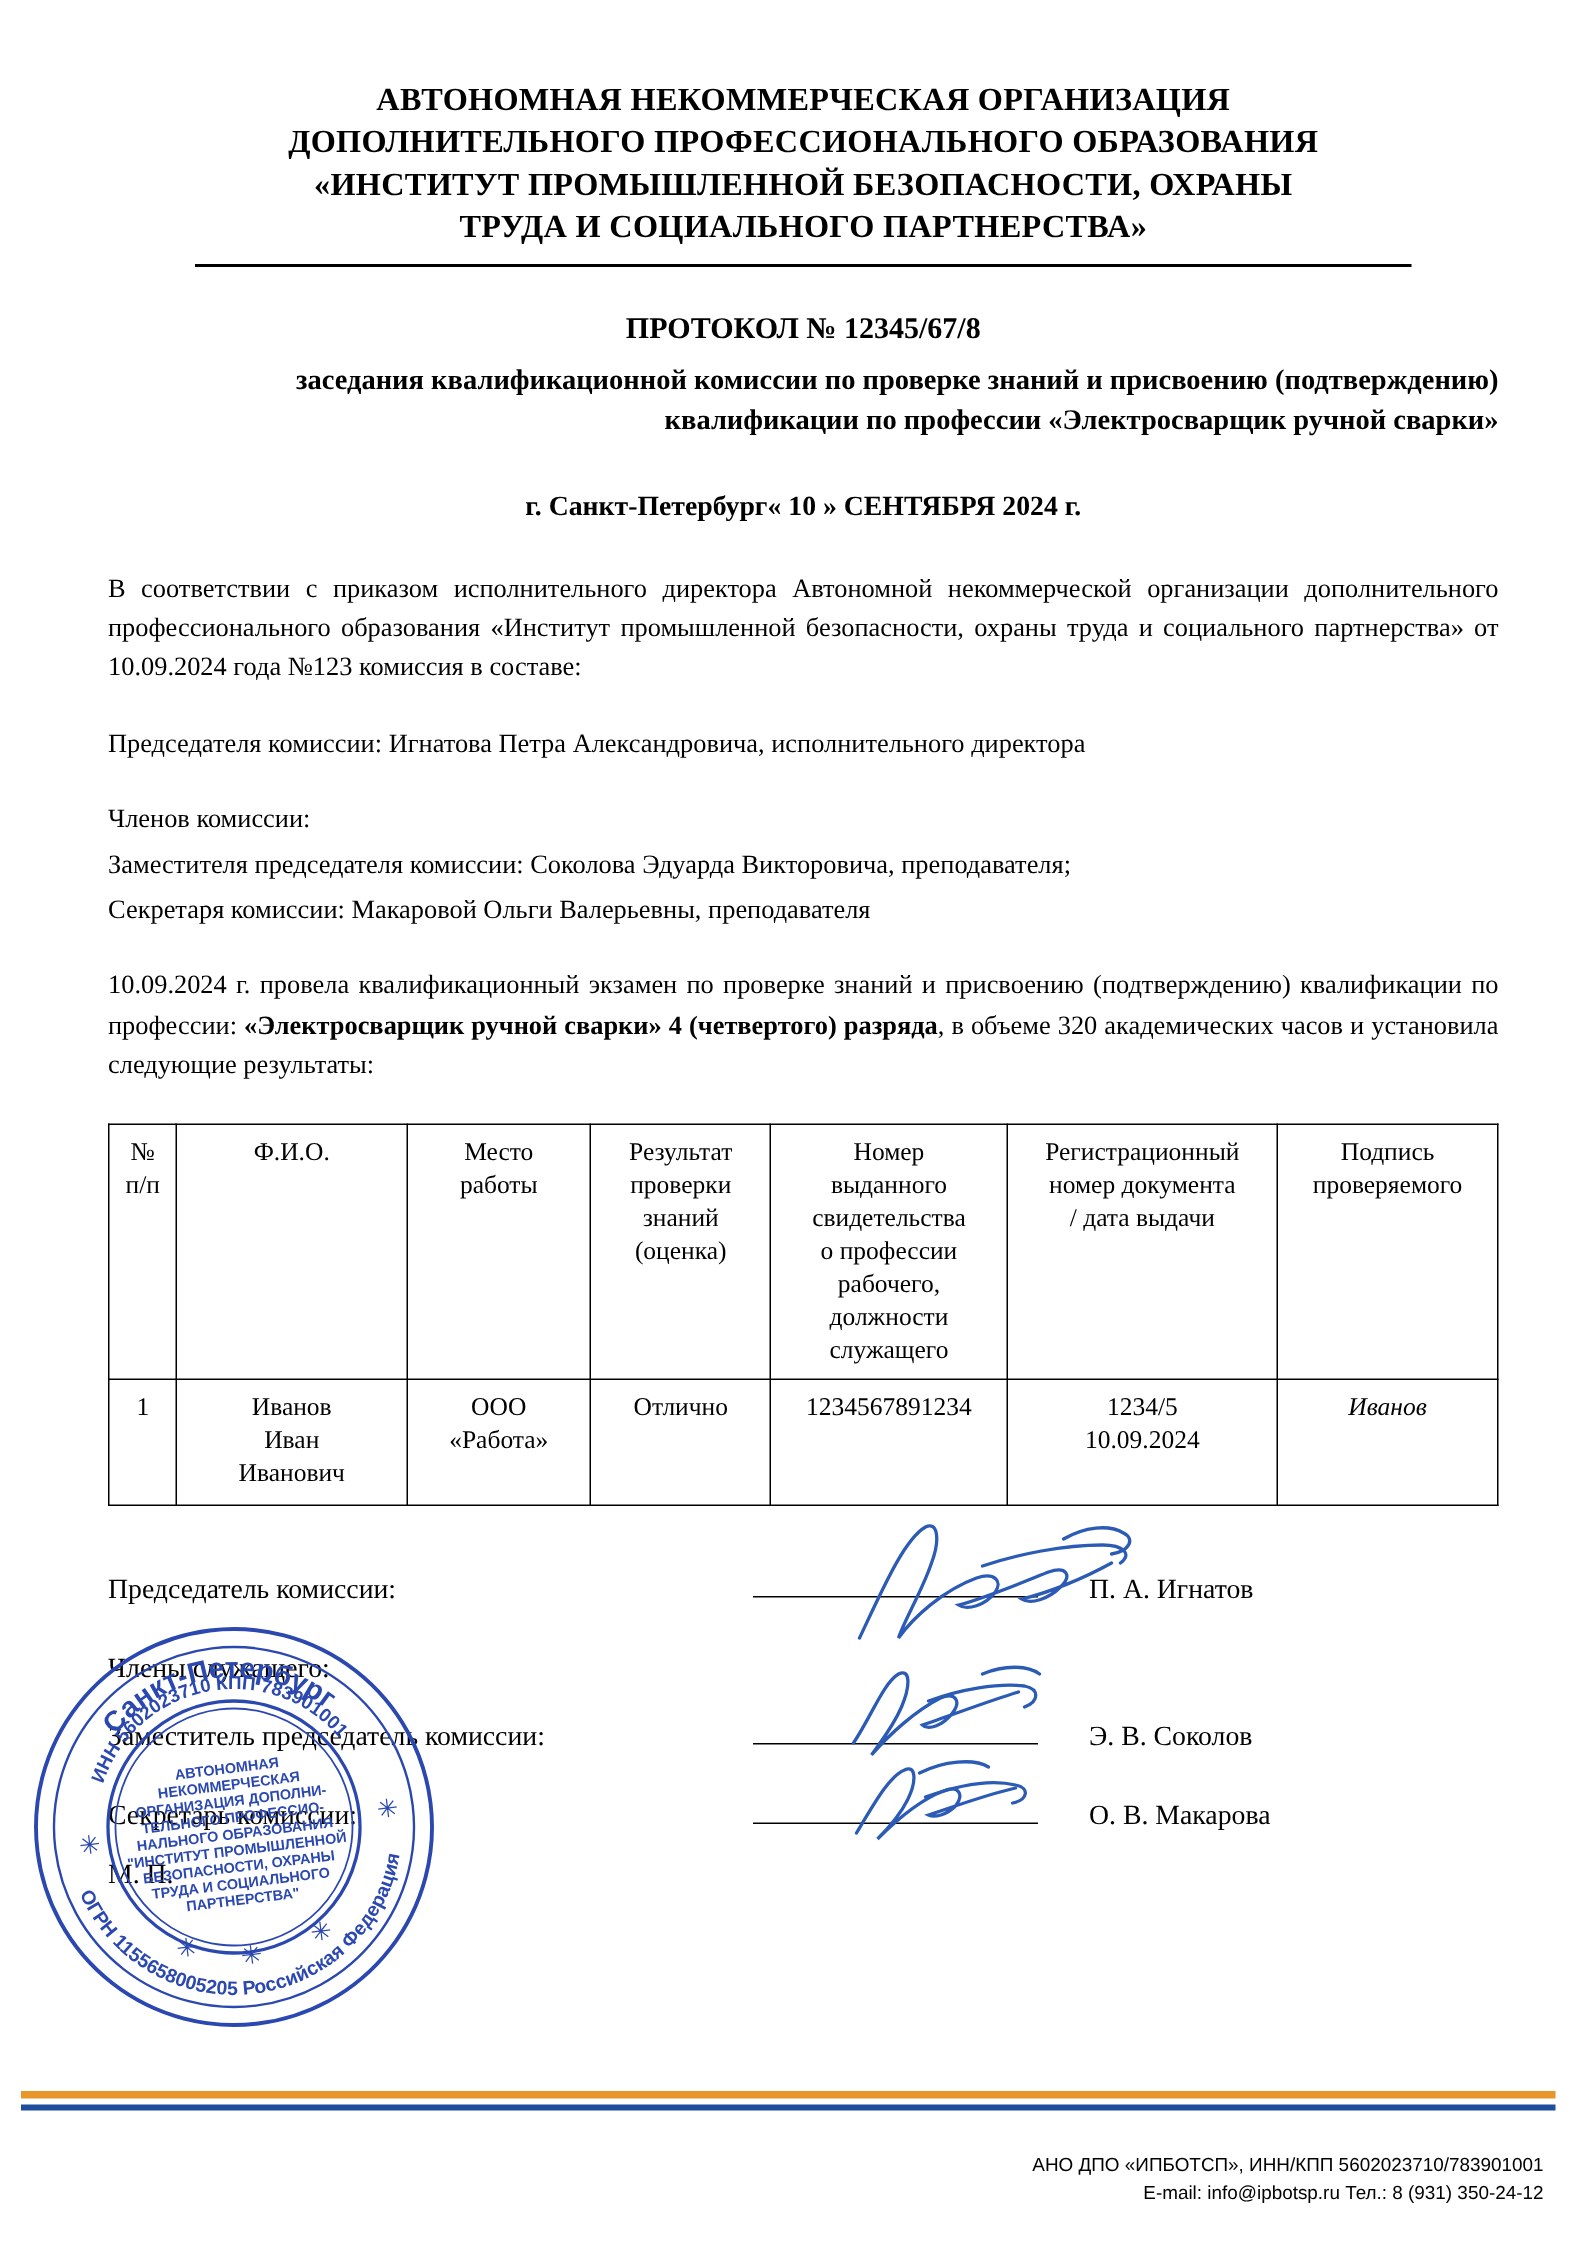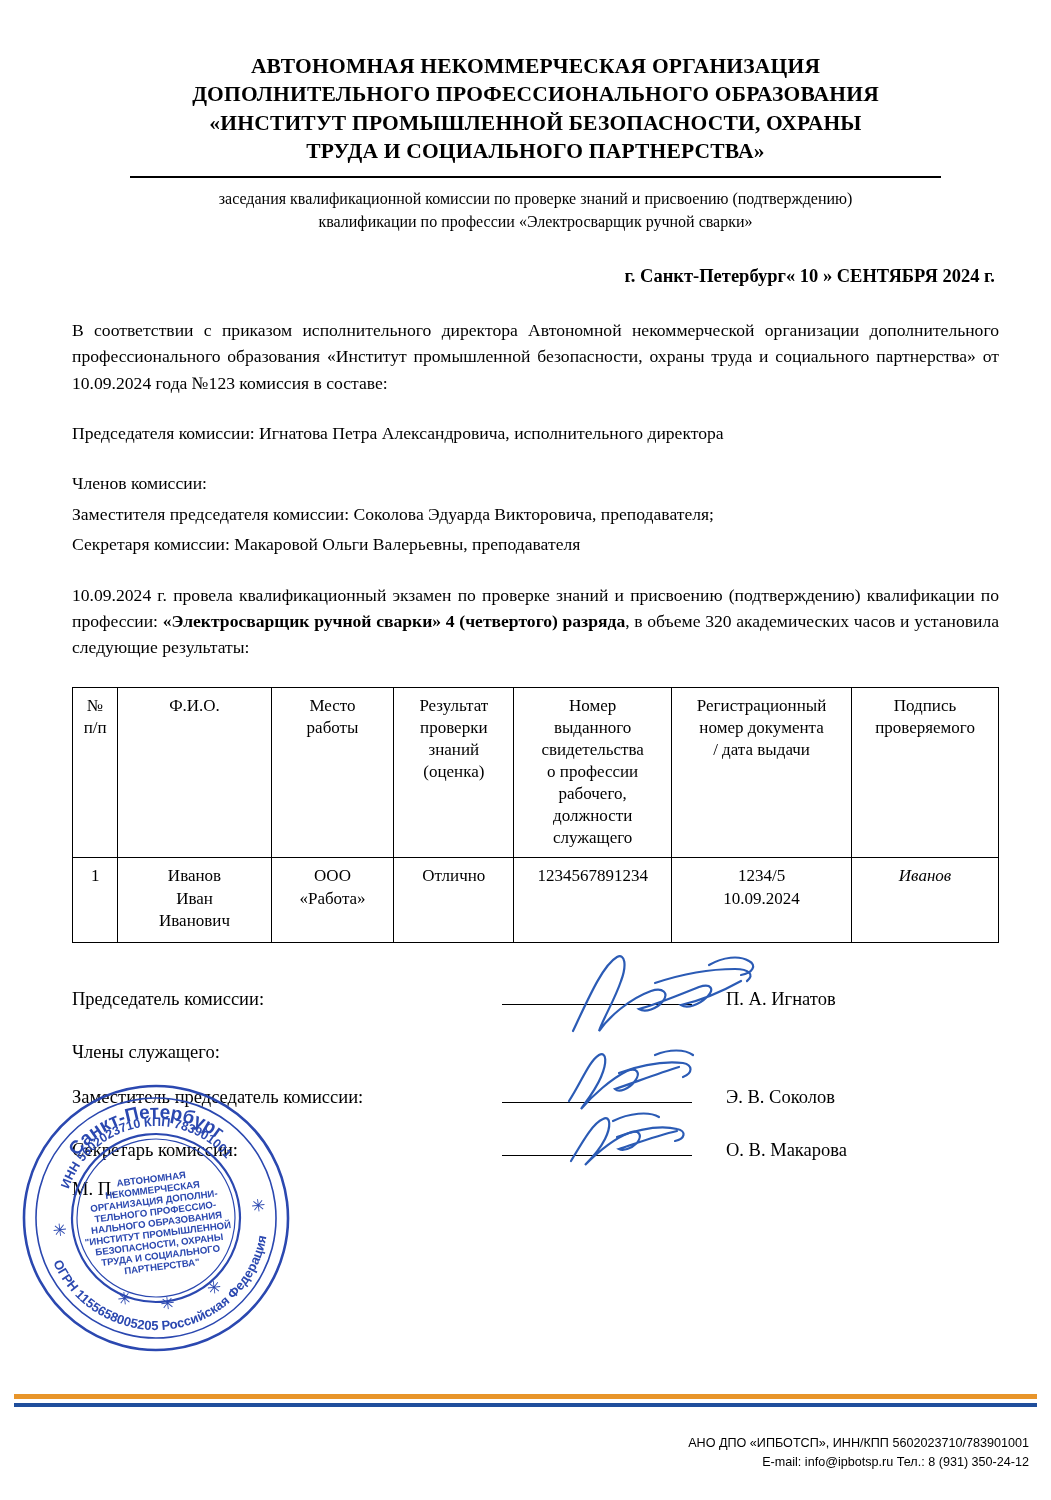--- a/index.html
+++ b/index.html
@@ -46,31 +46,31 @@
   }
 
   
   .protocol-no {
     text-align: center;
     font-weight: bold;
     font-size: 20px;
     margin-top: 30px;
   }
   .protocol-sub {
-    text-align: center;
-    font-weight: normal;
-    font-size: 16px;
+    text-align: right;
+    font-weight: bold;
+    font-size: 19px;
     line-height: 1.45;
     margin-top: 9px;
   }
 
   
   .city-date {
     display: flex;
-    justify-content: flex-end;
+    justify-content: center;
     align-items: baseline;
     font-weight: bold;
     font-size: 18.5px;
     margin-top: 33px;
     padding: 0 4px;
   }
 
   
   .para {
     font-size: 17.6px;
@@ -198,20 +198,21 @@
   <div class="org-title">
     <div>АВТОНОМНАЯ НЕКОММЕРЧЕСКАЯ ОРГАНИЗАЦИЯ</div>
     <div>ДОПОЛНИТЕЛЬНОГО ПРОФЕССИОНАЛЬНОГО ОБРАЗОВАНИЯ</div>
     <div>«ИНСТИТУТ ПРОМЫШЛЕННОЙ БЕЗОПАСНОСТИ, ОХРАНЫ</div>
     <div>ТРУДА И СОЦИАЛЬНОГО ПАРТНЕРСТВА»</div>
   </div>
 
 
   <div class="header-rule"></div>
 
+  <div class="protocol-no">ПРОТОКОЛ № 12345/67/8</div>
   <div class="protocol-sub">
     <div>заседания квалификационной комиссии по проверке знаний и присвоению (подтверждению)</div>
     <div>квалификации по профессии «Электросварщик ручной сварки»</div>
   </div>
 
   <div class="city-date">
     <span>г. Санкт-Петербург</span>
     <span>« 10 » СЕНТЯБРЯ 2024 г.</span>
   </div>
 

